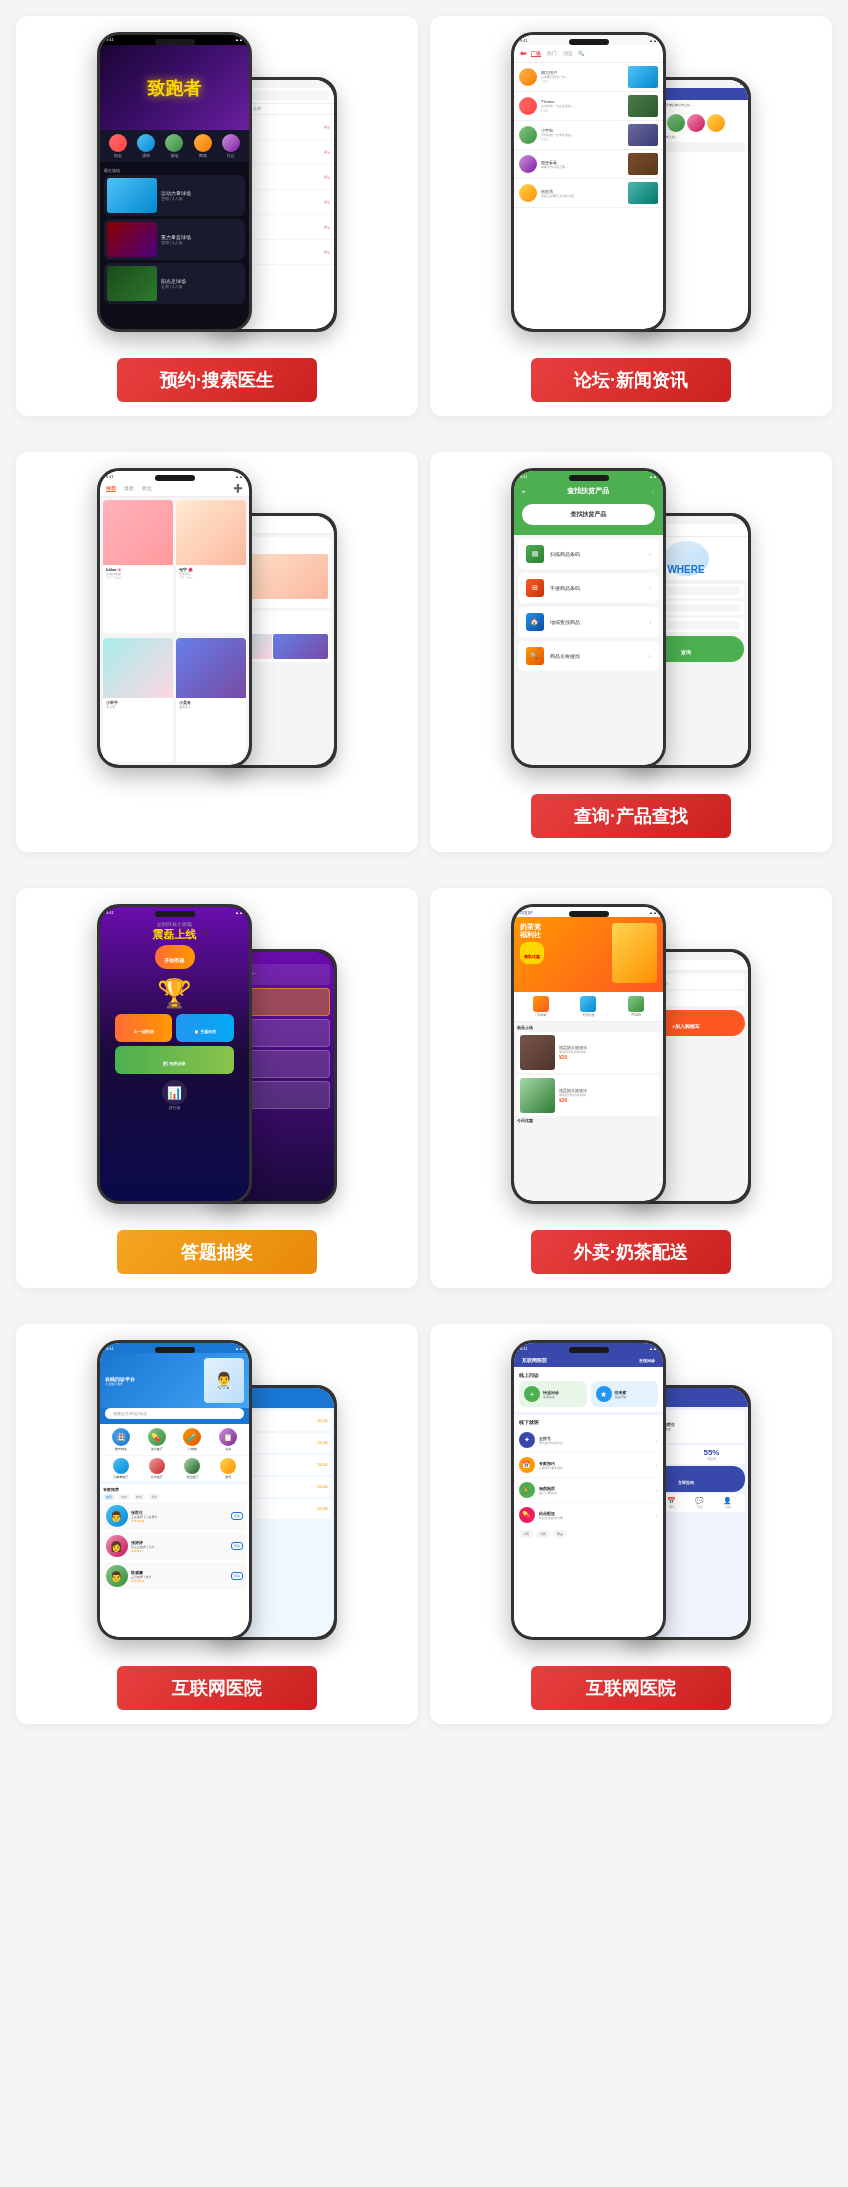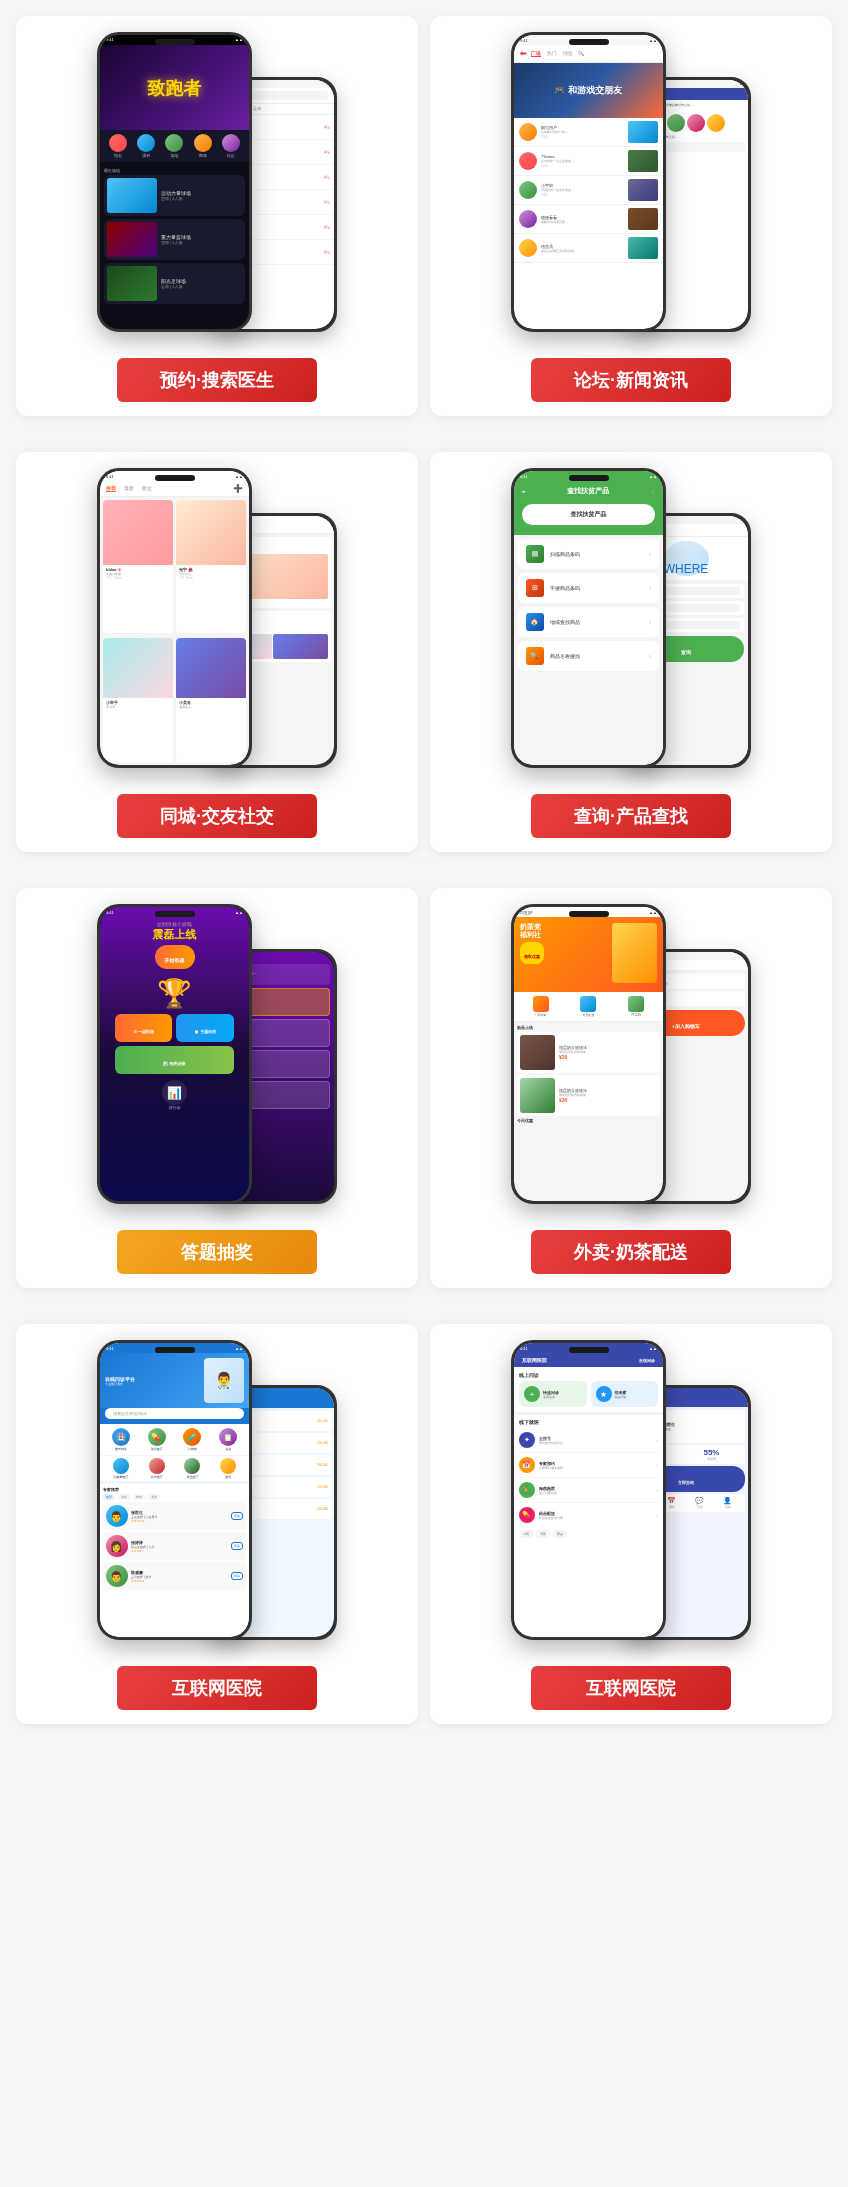--- a/index.html
+++ b/index.html
@@ -417,23 +417,20 @@
               </div>
               <div class="s1b-header">
                 <span style="font-size:8px;color:#e84040;font-weight:bold;">⬅</span>
                 <div class="s1b-tabs">
                   <span class="s1b-tab active">广场</span>
                   <span class="s1b-tab">热门</span>
                   <span class="s1b-tab">消息</span>
                   <span class="s1b-tab">🔍</span>
                 </div>
               </div>
-              <div class="s1b-banner">
-                <span style="font-size:9px;">🎮 和游戏交朋友</span>
-              </div>
               <div class="s1b-news-list">
                 <div class="s1b-news-item">
                   <div class="s1b-avatar bg-orange-gradient"></div>
                   <div class="s1b-news-content">
                     <div class="s1b-news-title">阳光用户</div>
                     <div class="s1b-news-sub">这条银行贷款已经…</div>
                     <div style="font-size:3px;color:#ccc;margin-top:1px;">ICBC</div>
                   </div>
                   <div class="s1b-news-img bg-blue-gradient"></div>
                 </div>
@@ -605,23 +602,20 @@
                   <div style="display:grid;grid-template-columns:1fr 1fr;gap:1px;">
                     <div style="height:25px;background:linear-gradient(135deg,#a8edea,#fed6e3);border-radius:2px;"></div>
                     <div style="height:25px;background:linear-gradient(135deg,#667eea,#764ba2);border-radius:2px;"></div>
                   </div>
                 </div>
               </div>
             </div>
           </div>
         </div>
       </div>
-      <div class="badge-wrap">
-        <div class="label-badge badge-red">同城·交友社交</div>
-      </div>
     </div>
 
     <div class="section-block">
       <div class="phones-wrap">
 
         <div class="phone-main" style="margin-right:-20px;">
           <div class="phone-notch"></div>
           <div class="phone-screen">
             <div style="background:#fff;height:100%;display:flex;flex-direction:column;">
               <div style="height:10px;background:#4caf50;display:flex;align-items:center;padding:0 6px;justify-content:space-between;">
@@ -681,21 +675,21 @@
               <div style="height:8px;background:#f5f5f5;display:flex;align-items:center;padding:0 4px;justify-content:space-between;">
                 <span style="font-size:3px;color:#333;">3:41</span>
               </div>
               <div style="background:#fff;padding:3px 5px;border-bottom:1px solid #eee;display:flex;align-items:center;gap:2px;">
                 <span style="font-size:4px;color:#2196f3;">⬅</span>
                 <span style="font-size:5px;color:#333;font-weight:bold;">地域查找商品</span>
               </div>
 
               <div style="background:#fff;padding:4px;display:flex;justify-content:center;">
                 <div style="background:linear-gradient(135deg,#e3f2fd,#bbdefb);border-radius:50%;width:45px;height:35px;display:flex;align-items:center;justify-content:center;">
-                  <span style="font-size:12px;color:#1976d2;font-weight:normal;margin-top:21px;">WHERE</span>
+                  <span style="font-size:10px;color:#1976d2;font-weight:bold;margin-top:21px;">WHERE</span>
                 </div>
               </div>
 
               <div style="padding:4px;flex:1;background:#f5f5f5;">
                 <div style="display:flex;align-items:center;margin-bottom:3px;background:#fff;border-radius:3px;padding:3px 4px;">
                   <span style="font-size:4px;color:#333;width:20px;">省</span>
                   <div style="flex:1;background:#f5f5f5;height:8px;border-radius:2px;"></div>
                 </div>
                 <div style="display:flex;align-items:center;margin-bottom:3px;background:#fff;border-radius:3px;padding:3px 4px;">
                   <span style="font-size:4px;color:#333;width:20px;">市</span>

